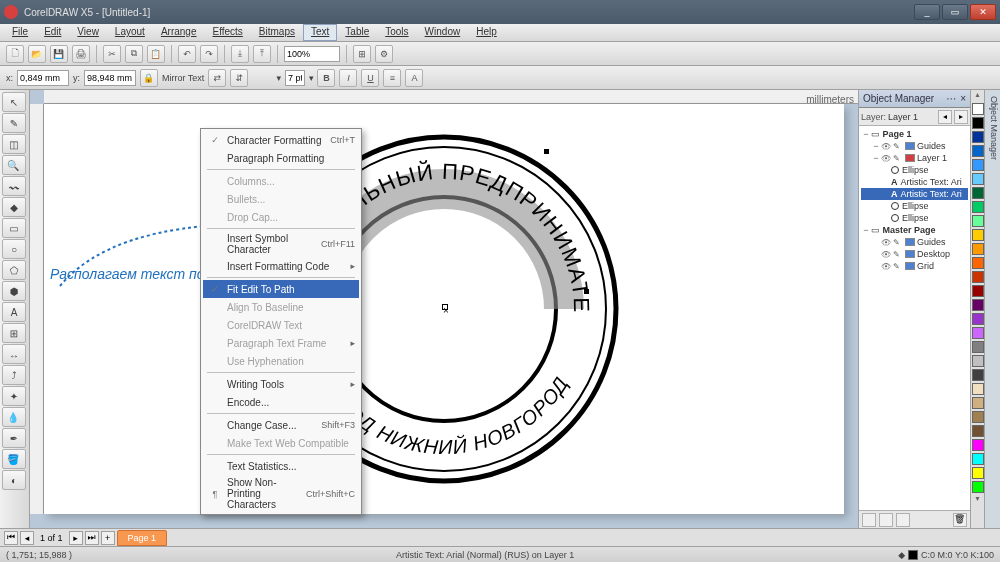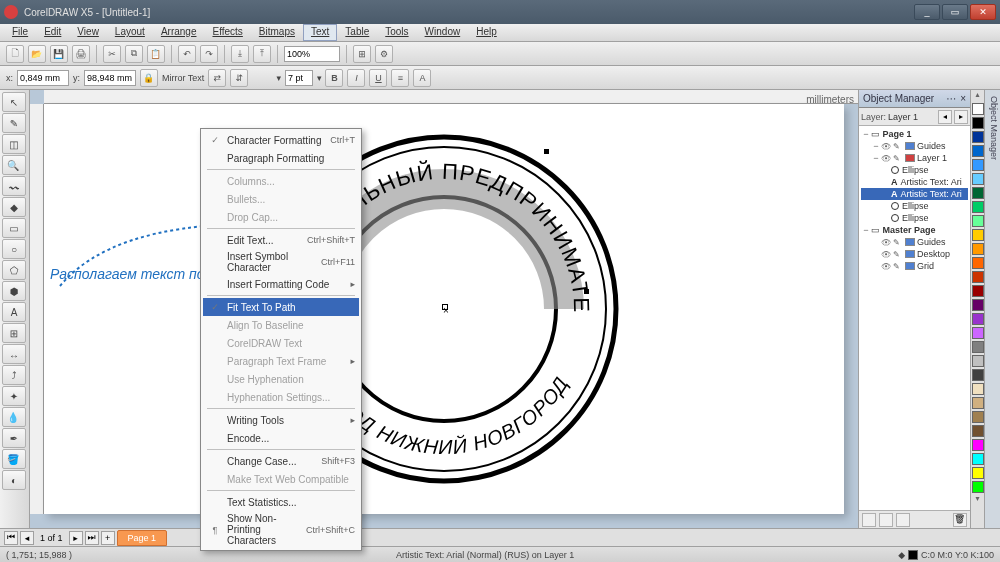--- a/index.html
+++ b/index.html
@@ -154,21 +154,21 @@
   <span class="lbl">x:</span>
   <input value="0,849 mm" style="">
   <span class="lbl">y:</span>
   <input value="98,948 mm" style="">
   <div class="tbtn">🔒</div>
   <span class="lbl">Mirror Text</span>
   <div class="tbtn">⇄</div>
   <div class="tbtn">⇵</div>
   <div style="flex:0 0 20px"></div>
   <span class="lbl">▾</span>
-  <input style="width: 28px;" value="7 pt">
+  <input style="width: 20px;" value="7 pt">
   <span class="lbl">▾</span>
   <div class="tbtn">
       <b>B</b>
     </div>
   <div class="tbtn">
       <i>I</i>
     </div>
   <div class="tbtn">
       <u>U</u>
     </div>
@@ -406,62 +406,52 @@
         <span class="sc"></span>
       </div>
       <div class="dditem disabled">
         <span class="ico"></span>
         <span class="txt">Drop Cap...</span>
         <span class="sc"></span>
       </div>
       <div class="ddsep"></div>
       <div class="dditem">
         <span class="ico"></span>
-        <span class="txt">Edit Text...</span>
-        <span class="sc">Ctrl+Shift+T</span>
-      </div>
-      <div class="dditem">
-        <span class="ico"></span>
         <span class="txt">Insert Symbol Character</span>
         <span class="sc">Ctrl+F11</span>
       </div>
       <div class="dditem">
         <span class="ico"></span>
         <span class="txt">Insert Formatting Code</span>
         <span class="sc">▸</span>
       </div>
       <div class="ddsep"></div>
       <div class="dditem hover">
         <span class="ico">✓</span>
-        <span class="txt">Fit Text To Path</span>
+        <span class="txt">Fit Edit To Path</span>
         <span class="sc"></span>
       </div>
       <div class="dditem disabled">
         <span class="ico"></span>
         <span class="txt">Align To Baseline</span>
         <span class="sc"></span>
       </div>
       <div class="dditem disabled">
         <span class="ico"></span>
         <span class="txt">CorelDRAW Text</span>
         <span class="sc"></span>
       </div>
       <div class="dditem disabled">
         <span class="ico"></span>
         <span class="txt">Paragraph Text Frame</span>
         <span class="sc">▸</span>
       </div>
       <div class="dditem disabled">
         <span class="ico"></span>
         <span class="txt">Use Hyphenation</span>
-        <span class="sc"></span>
-      </div>
-      <div class="dditem disabled">
-        <span class="ico"></span>
-        <span class="txt">Hyphenation Settings...</span>
         <span class="sc"></span>
       </div>
       <div class="ddsep"></div>
       <div class="dditem">
         <span class="ico"></span>
         <span class="txt">Writing Tools</span>
         <span class="sc">▸</span>
       </div>
       <div class="dditem">
         <span class="ico"></span>

